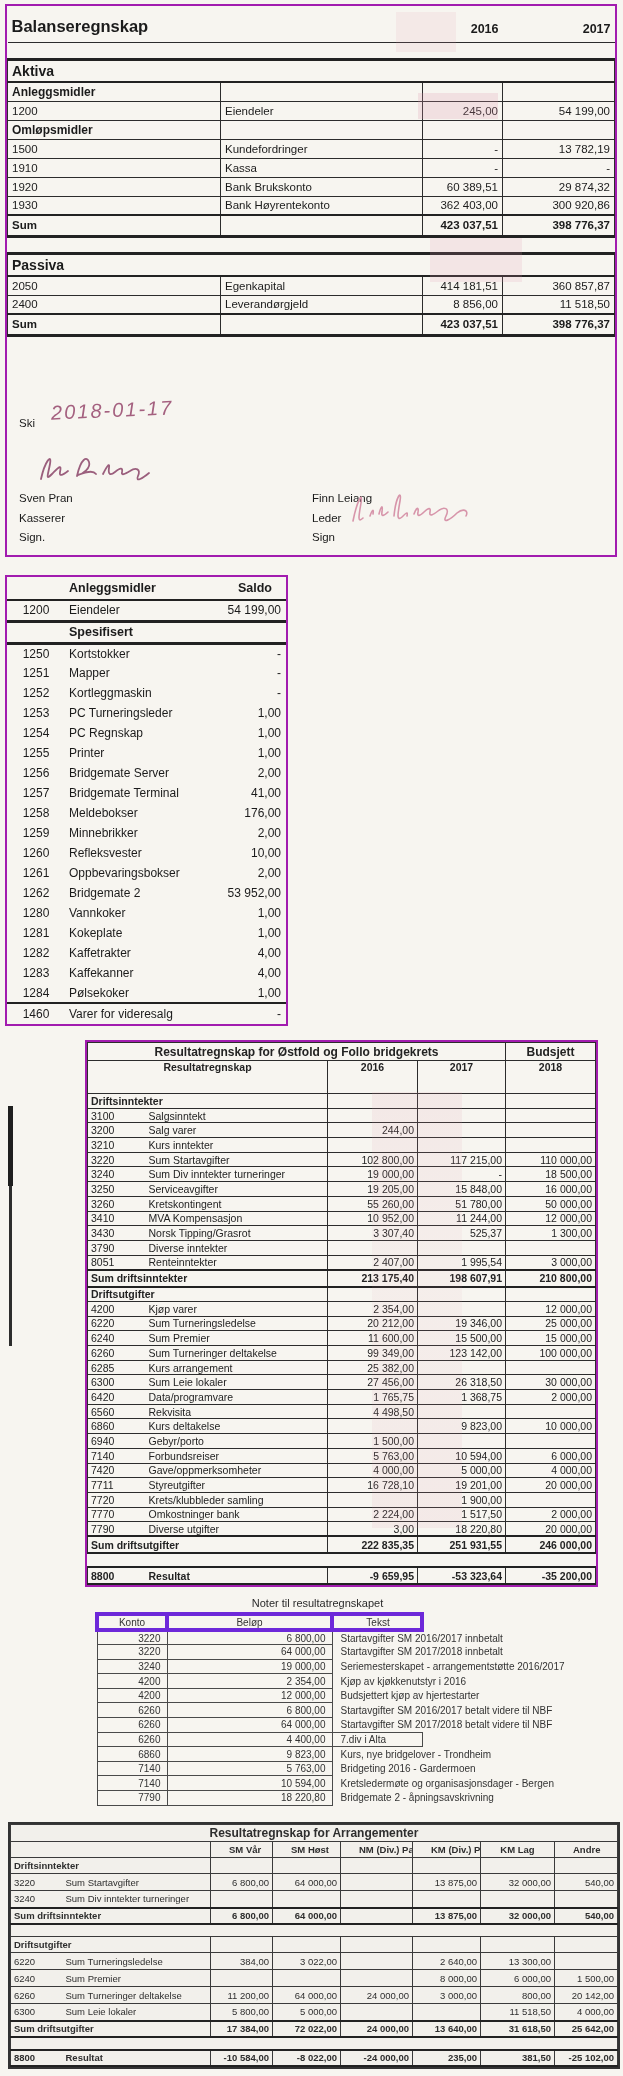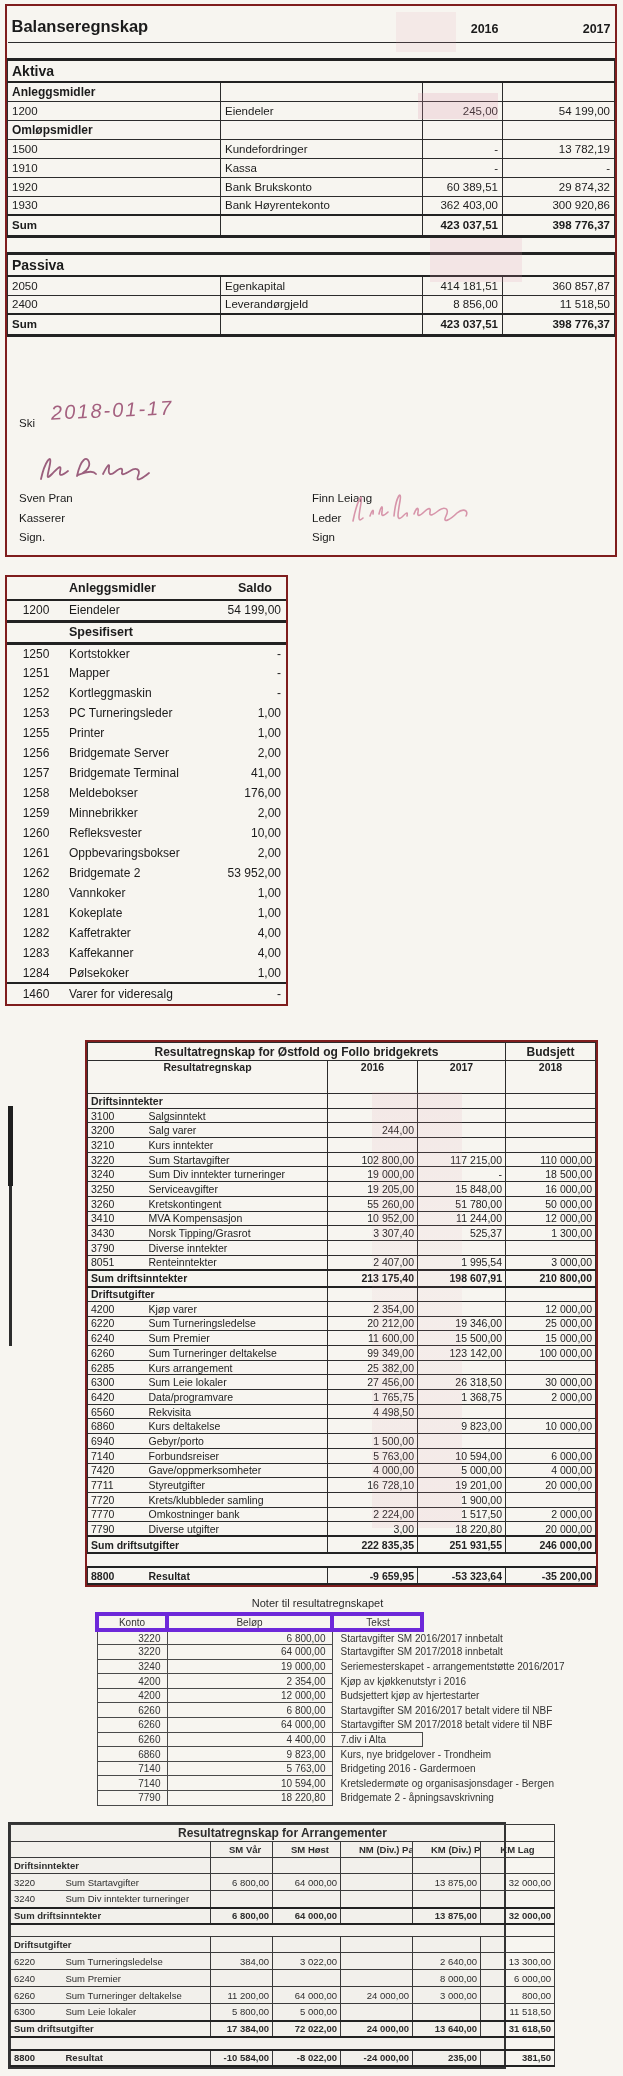--- a/index.html
+++ b/index.html
@@ -4,21 +4,21 @@
 <style>
   *{margin:0;padding:0;box-sizing:border-box}
   html,body{width:623px;height:2076px}
   body{
     position:relative;
     background:#f7f5f0;
     font-family:"Liberation Sans",sans-serif;
     color:#1b1b1b;
     overflow:hidden;
   }
-  .box{position:absolute;border:2px solid #7f1d1d}
+  .box{position:absolute;border:2px solid #a21caf}
   table.t{border-collapse:collapse;width:100%;table-layout:fixed}
   .t td{padding:0 4px;overflow:hidden;white-space:nowrap;vertical-align:middle}
 
   
   .balance{left:5px;top:4px;width:612px;height:553px}
   .t-balance{font-size:11.5px}
   .t-balance td{height:19px;border:1px solid #2c2c2c}
   .t-balance td:nth-last-child(1),.t-balance td:nth-last-child(2){text-align:right}
   .t-balance .r-title td{border:none;border-bottom:1px solid #2c2c2c;font-weight:700;height:36px;vertical-align:bottom;padding-bottom:6px}
   .t-balance .r-title td:first-child{font-size:16.5px}
@@ -75,21 +75,21 @@
   .notes-title{position:absolute;left:95px;top:1597px;width:445px;text-align:center;font-size:11px;color:#2a2a2a}
   .notes-wrap{position:absolute;left:95px;top:1612px;width:325px}
   .t-notes{font-size:10px;color:#333}
   .t-notes td{height:14.6px;border:1px solid #4a4a4a;padding:0 6px}
   .t-notes td:nth-child(1),.t-notes td:nth-child(2){text-align:right}
   .t-notes td:nth-child(3){border:none;text-align:left;padding-left:8px;overflow:visible}
   .t-notes .r-head td{text-align:center;border:4px solid #6d28d9;height:16px}
   .t-notes .r-boxed td:nth-child(3){border:1px solid #4a4a4a}
 
   
-  .events{left:8px;top:1822px;width:498px;border-color:#333;background:rgba(0,0,0,0.02)}
+  .events{left:8px;top:1822px;width:612px;border-color:#333;background:rgba(0,0,0,0.02)}
   .t-events{font-size:9.5px;color:#2e2e2e;filter:blur(0.4px)}
   .t-events td{height:16px;padding:0 3px;border:1px solid #3a3a3a}
   .t-events td:nth-last-child(-n+6){text-align:right}
   .t-events tr td:first-child:not([colspan]){border-right:none}
   .t-events tr td:first-child:not([colspan])+td{border-left:none}
   .t-events .r-res td:first-child{border-right:1px solid #3a3a3a}
   .t-events .r-res td:first-child+td{border-left:1px solid #3a3a3a}
   .t-events .r-title td{font-weight:700;text-align:center;font-size:12px;height:17px}
   .t-events .r-head td{font-weight:700;text-align:center;height:16px;padding:0 18px}
   .t-events .r-sec td:first-child{font-weight:700}
@@ -266,20 +266,25 @@
           <td>-</td>
         </tr>
         <tr class="r-item">
           <td>1252</td>
           <td>Kortleggmaskin</td>
           <td>-</td>
         </tr>
         <tr class="r-item">
           <td>1253</td>
           <td>PC Turneringsleder</td>
+          <td>1,00</td>
+        </tr>
+        <tr class="r-item">
+          <td>1254</td>
+          <td>PC Regnskap</td>
           <td>1,00</td>
         </tr>
         <tr class="r-item">
           <td>1255</td>
           <td>Printer</td>
           <td>1,00</td>
         </tr>
         <tr class="r-item">
           <td>1256</td>
           <td>Bridgemate Server</td>

